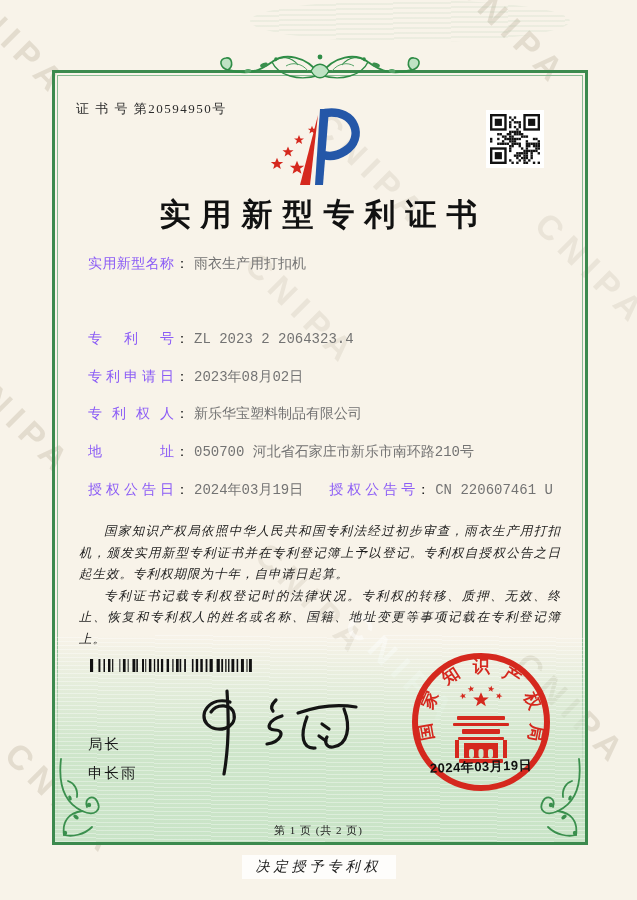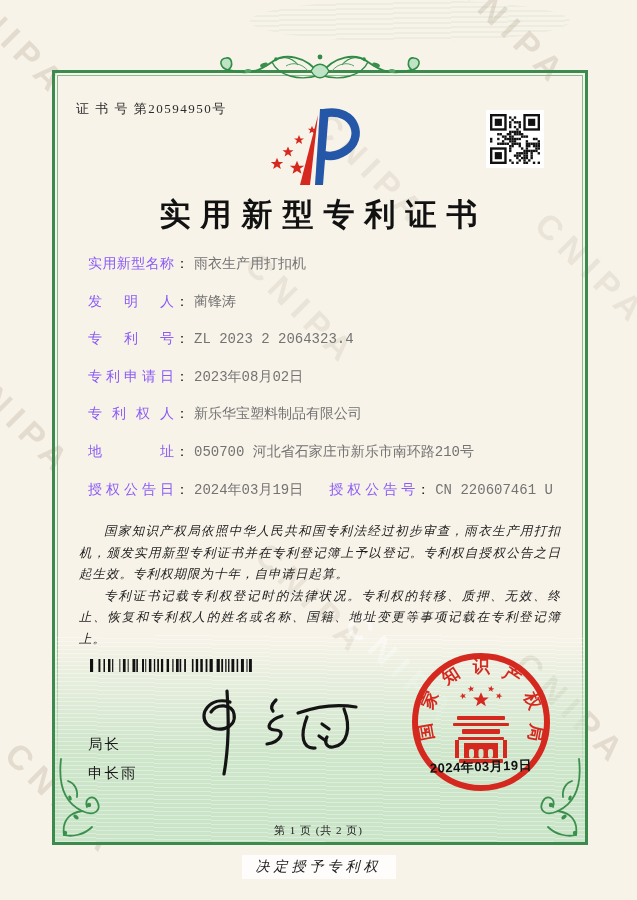--- a/index.html
+++ b/index.html
@@ -276,23 +276,20 @@
         <rect x="2.380952380952381" y="35.714285714285715" width="11.904761904761905" height="11.904761904761905" fill="#fff"></rect>
         <rect x="4.761904761904762" y="38.095238095238095" width="7.142857142857142" height="7.142857142857142" fill="#111"></rect>
       </g>
   </svg>
 
   <div class="title">实用新型专利证书</div>
 
   <div class="row" style="top:255px">
     <span class="flabel">实用新型名称</span><span class="colon">：</span><span class="fval">雨衣生产用打扣机</span>
   </div>
-  <div class="row" style="top:293px">
-    <span class="flabel">发明人</span><span class="colon">：</span><span class="fval">蔺锋涛</span>
-  </div>
   <div class="row" style="top:330px">
     <span class="flabel">专利号</span><span class="colon">：</span><span class="fval">ZL 2023 2 2064323.4</span>
   </div>
   <div class="row" style="top:368px">
     <span class="flabel">专利申请日</span><span class="colon">：</span><span class="fval">2023年08月02日</span>
   </div>
   <div class="row" style="top:405px">
     <span class="flabel">专利权人</span><span class="colon">：</span><span class="fval">新乐华宝塑料制品有限公司</span>
   </div>
   <div class="row" style="top:443px">

